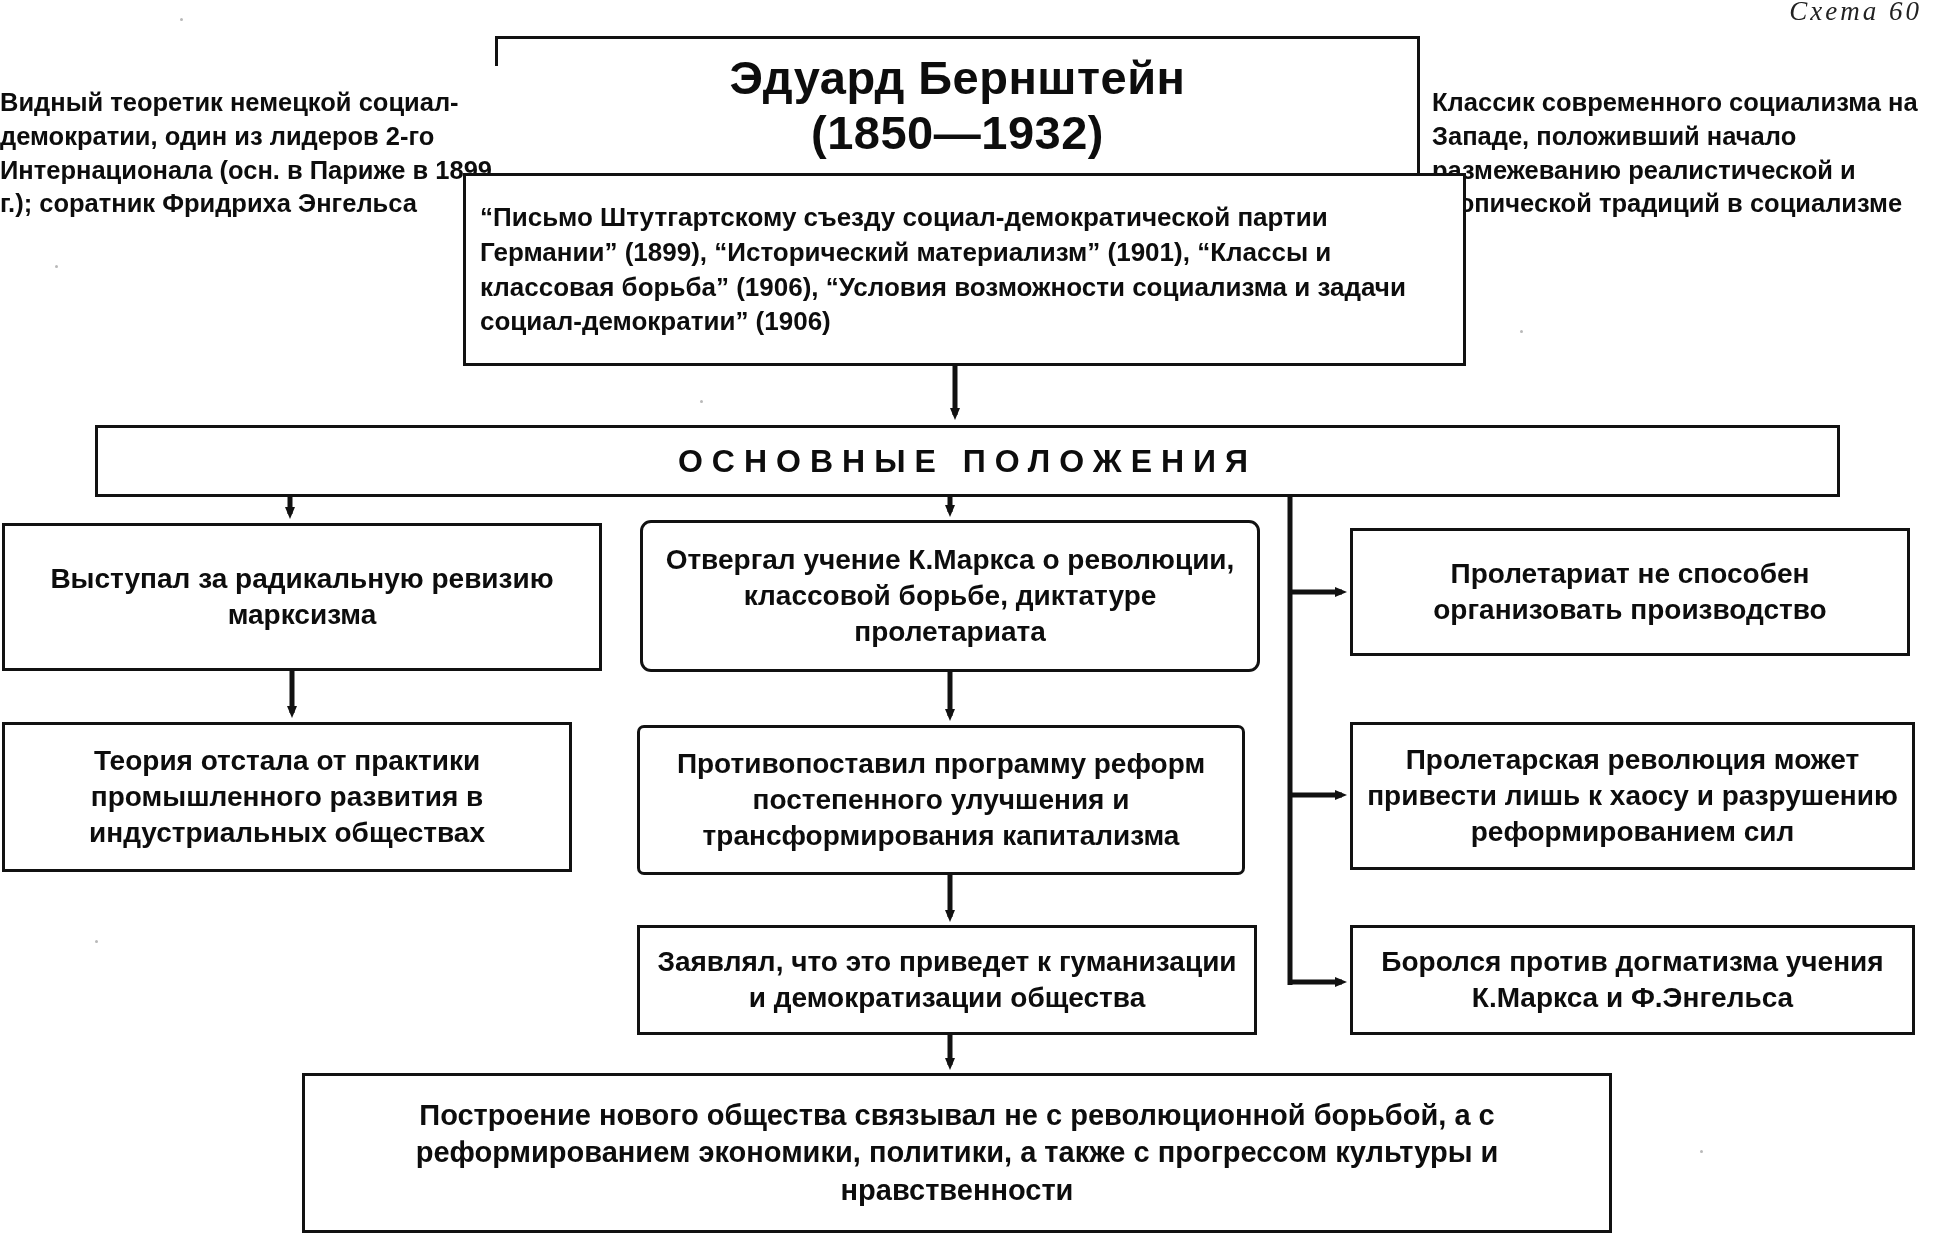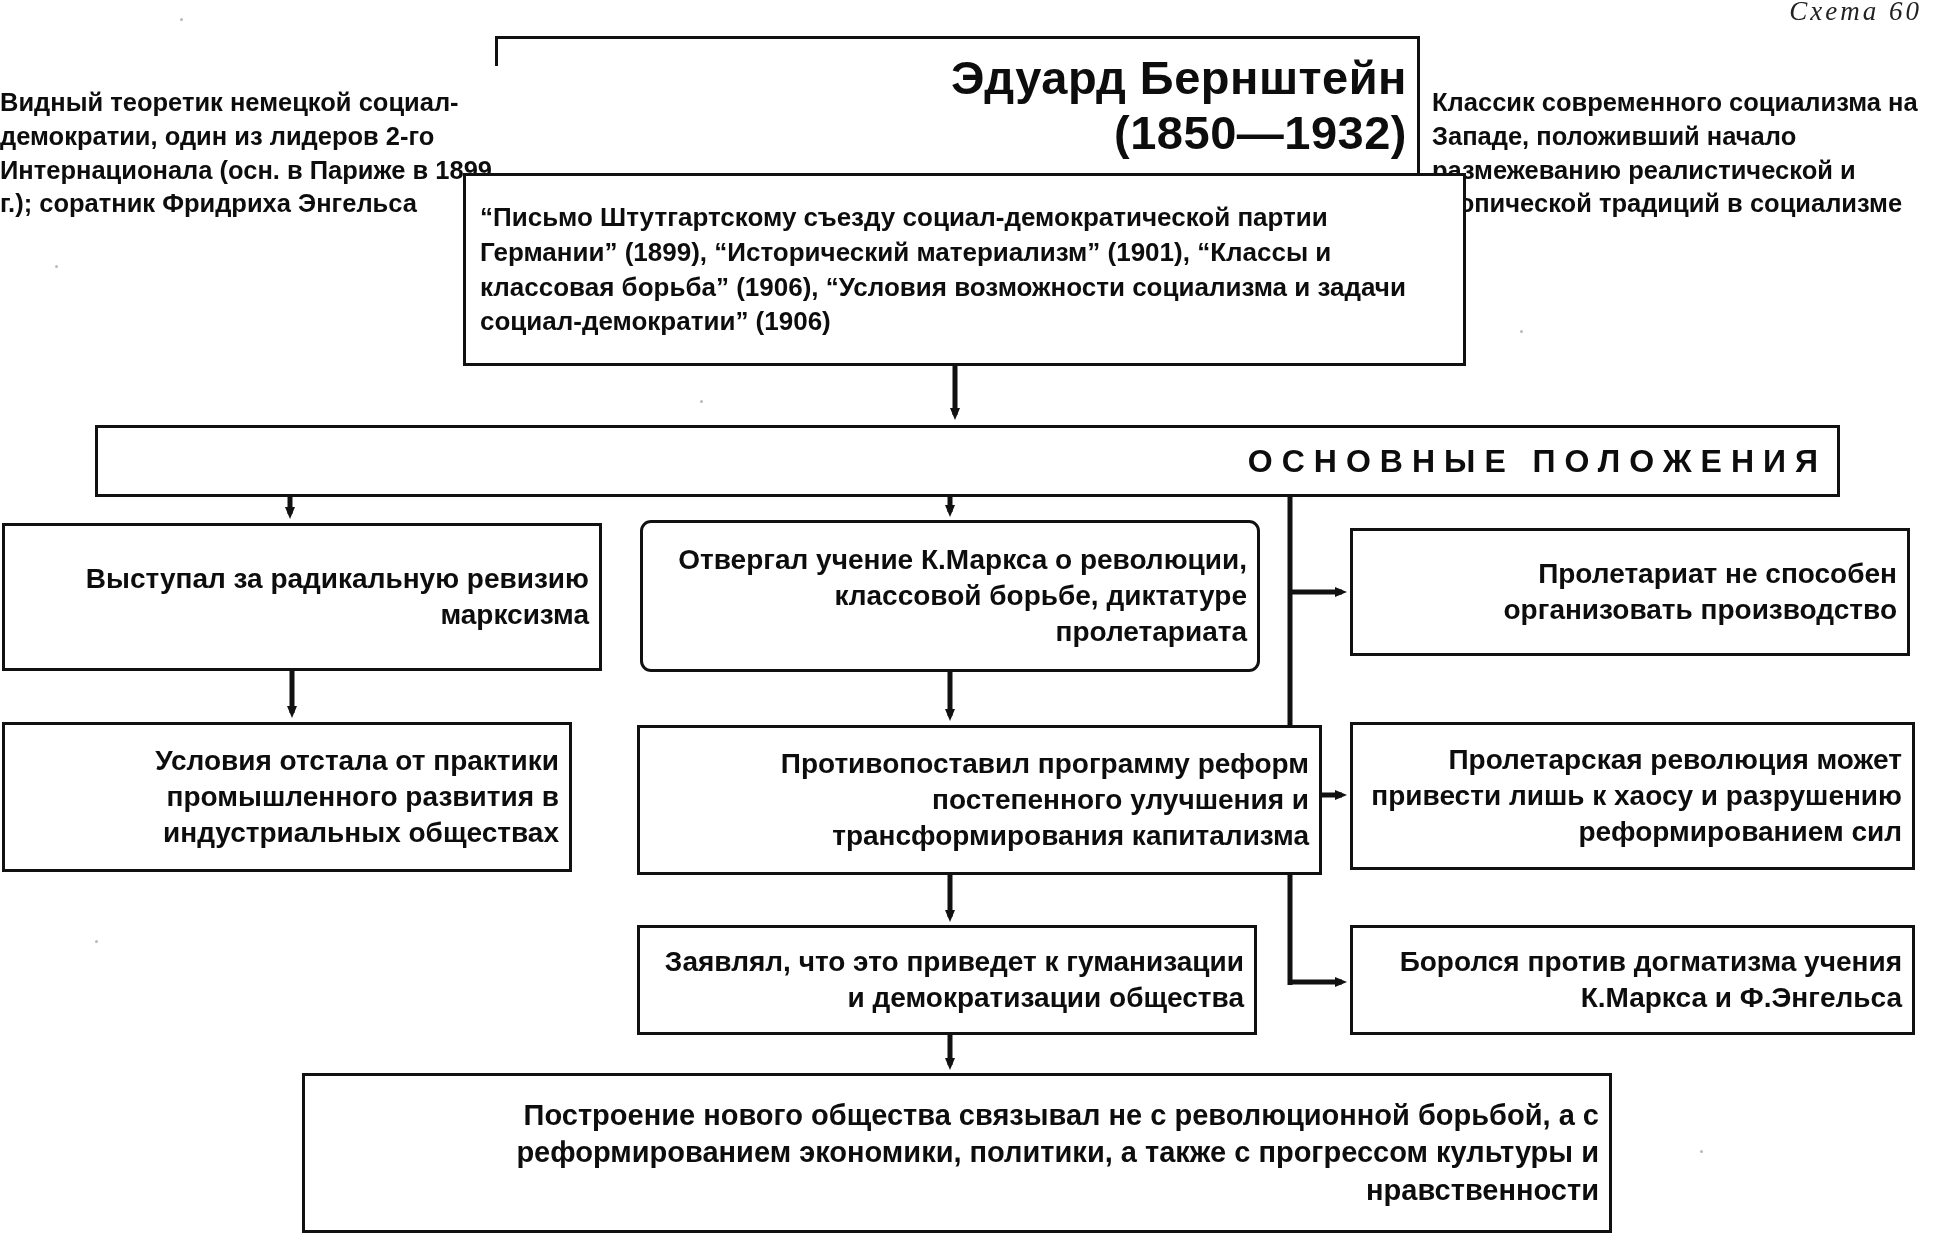--- a/index.html
+++ b/index.html
@@ -23,21 +23,21 @@
     height: 1241px;
   }
   .box {
     position: absolute;
     border: 3px solid #111;
     background: #fff;
     box-sizing: border-box;
     display: flex;
     align-items: center;
     justify-content: center;
-    text-align: right;
+    text-align: center;
     font-weight: bold;
     line-height: 1.28;
     padding: 4px 10px;
   }
   .box .txt { display: block; width: 100%; }
   .plain {
     position: absolute;
     font-weight: bold;
   }
 
@@ -94,22 +94,23 @@
   #b-theory {
     left: 2px; top: 722px; width: 570px; height: 150px;
     font-size: 28px;
   }
   #b-reject {
     left: 640px; top: 520px; width: 620px; height: 152px;
     font-size: 28px;
     border-radius: 11px;
   }
   #b-program {
-    left: 637px; top: 725px; width: 685px; height: 150px;
-    font-size: 28px;
+    left: 637px; top: 725px; width: 608px; height: 150px;
+    font-size: 28px;
+    border-radius: 7px;
   }
   #b-declare {
     left: 637px; top: 925px; width: 620px; height: 110px;
     font-size: 28px;
   }
   #b-proletariat {
     left: 1350px; top: 528px; width: 560px; height: 128px;
     font-size: 28px;
   }
   #b-revolution {
@@ -203,21 +204,21 @@
 
   <div class="box" id="main-banner">
     <span class="txt">ОСНОВНЫЕ ПОЛОЖЕНИЯ</span>
   </div>
 
   <div class="box" id="b-revision">
     <span class="txt">Выступал за радикальную ревизию марксизма</span>
   </div>
 
   <div class="box" id="b-theory">
-    <span class="txt">Условия отстала от практики промышленного развития в индустриальных обществах</span>
+    <span class="txt">Теория отстала от практики промышленного развития в индустриальных обществах</span>
   </div>
 
   <div class="box" id="b-reject">
     <span class="txt">Отвергал учение К.Маркса о революции, классовой борьбе, диктатуре пролетариата</span>
   </div>
 
   <div class="box" id="b-program">
     <span class="txt">Противопоставил программу реформ постепенного улучшения и трансформирования капитализма</span>
   </div>
 

